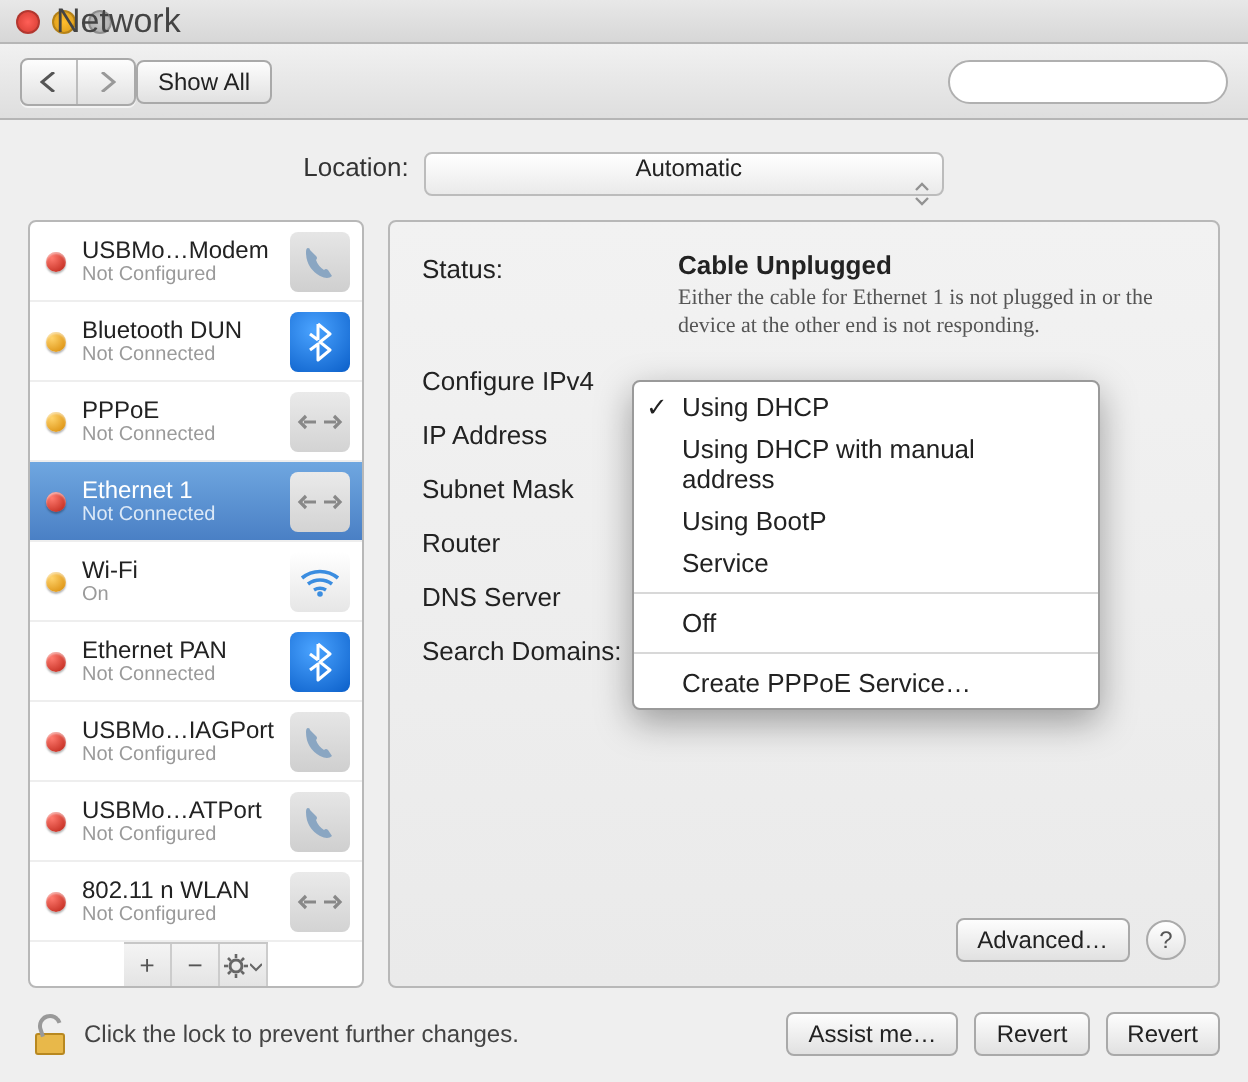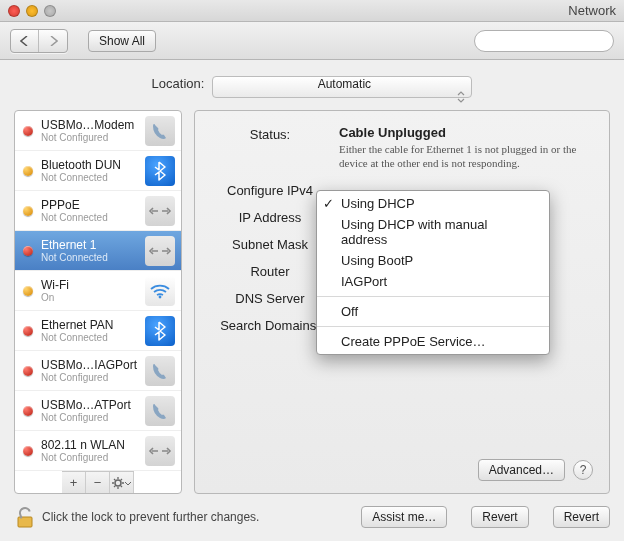--- a/index.html
+++ b/index.html
@@ -18,26 +18,26 @@
   border-bottom: 1px solid #b6b6b6;
   display: flex;
   align-items: center;
   padding: 0 8px;
 }
 .traffic { display:flex; gap:6px; margin-right:12px;}
 .traffic span { width:12px;height:12px;border-radius:50%; border:1px solid rgba(0,0,0,.2);}
 .tl-red{background:radial-gradient(#ff5f57,#d43b31);}
 .tl-yel{background:radial-gradient(#ffbd2e,#d99a18);}
 .tl-grn{background:radial-gradient(#c7c7c7,#a8a8a8);}
-.title {flex:1;text-align:right;font-size:13px;color:#444;margin-left:-40px;}
+.title {flex:1;text-align:left;font-size:17px;color:#444;margin-left:-40px;}
 .toolbar {
   height: 38px;
   background: linear-gradient(#f1f1f1,#dedede);
   border-bottom:1px solid #b5b5b5;
-  display:flex;align-items:center;padding:0 10px;gap:20px;
+  display:flex;align-items:center;padding:0 10px;gap:0;
 }
 .seg {
   display:inline-flex;border:1px solid #a9a9a9;border-radius:4px;overflow:hidden;
   background:linear-gradient(#fdfdfd,#e1e1e1);
   box-shadow:0 1px 0 rgba(255,255,255,.6);
 }
 .seg-btn{width:28px;height:22px;display:flex;align-items:center;justify-content:center;border-right:1px solid #bdbdbd;}
 .seg-btn:last-child{border-right:none;}
 .mac-btn{
   border:1px solid #a9a9a9;border-radius:4px;height:22px;padding:0 10px;
@@ -97,35 +97,35 @@
   height:22px;border-top:1px solid #c7c7c7;display:flex;align-items:center;
   background:linear-gradient(#f4f4f4,#e4e4e4);
 }
 .ftr-btn{width:24px;height:100%;display:flex;align-items:center;justify-content:center;border-right:1px solid #ccc;font-size:13px;color:#555;}
 .main{
   flex:1;border:1px solid #b8b8b8;border-radius:4px;background:linear-gradient(#f2f2f2,#eaeaea);
   padding:14px 16px 12px;position:relative;min-height:358px;
   display:flex;flex-direction:column;
 }
 .form-row{display:flex;gap:10px;margin-bottom:10px;align-items:flex-start;}
-.form-lbl{width:118px;text-align:center;padding-top:2px;font-size:13px;}
+.form-lbl{width:118px;text-align:left;padding-top:2px;font-size:13px;}
 .status-val{font-weight:bold;font-size:13px;}
 .status-sub{font-size:11px;color:#555;max-width:250px;margin-top:2px;line-height:1.3;font-family:Liberation Serif, serif;}
 .adv-row{margin-top:auto;display:flex;justify-content:flex-end;align-items:center;gap:8px;}
 .help-circle{width:20px;height:20px;border:1px solid #aaa;border-radius:50%;display:flex;align-items:center;justify-content:center;font-size:12px;color:#555;background:linear-gradient(#fff,#e5e5e5);}
 .popup{
   position:absolute;left:316px;top:190px;width:234px;
   background:#fff;border:1px solid #9a9a9a;border-radius:4px;
   box-shadow:0 6px 18px rgba(0,0,0,.35);font-size:13px;padding:2px 0;z-index:5;
 }
 .popup-item{padding:3px 14px 3px 24px;position:relative;}
 .popup-item.check::before{content:"✓";position:absolute;left:6px;top:3px;}
 .popup-sep{height:1px;background:#d8d8d8;margin:4px 0;}
 .footer{
-  position:absolute;left:0;right:0;bottom:0;padding:10px 14px 12px;display:flex;align-items:center;gap:24px;
+  position:absolute;left:0;right:0;bottom:0;padding:10px 14px 12px;display:flex;align-items:center;gap:8px;
 }
 .lock{display:flex;align-items:center;gap:6px;font-size:12px;color:#444;}
 .footer .spacer{flex:1;}
 svg{display:block;}
 </style>
 </head>
 <body>
 
 <div class="titlebar">
   <div class="traffic">
@@ -339,21 +339,21 @@
       <div class="mac-btn">Advanced…</div>
       <div class="help-circle">?</div>
     </div>
   </div>
 </div>
 
 <div class="popup">
   <div class="popup-item check">Using DHCP</div>
   <div class="popup-item">Using DHCP with manual address</div>
   <div class="popup-item">Using BootP</div>
-  <div class="popup-item">IAGPort</div>
+  <div class="popup-item">Service</div>
   <div class="popup-sep"></div>
   <div class="popup-item">Off</div>
   <div class="popup-sep"></div>
   <div class="popup-item">Create PPPoE Service…</div>
 </div>
 
 <div class="footer">
   <div class="lock">
     <svg width="22" height="24">
       <rect x="4" y="12" width="14" height="10" rx="1" fill="#e8b84a" stroke="#b88820"></rect>

